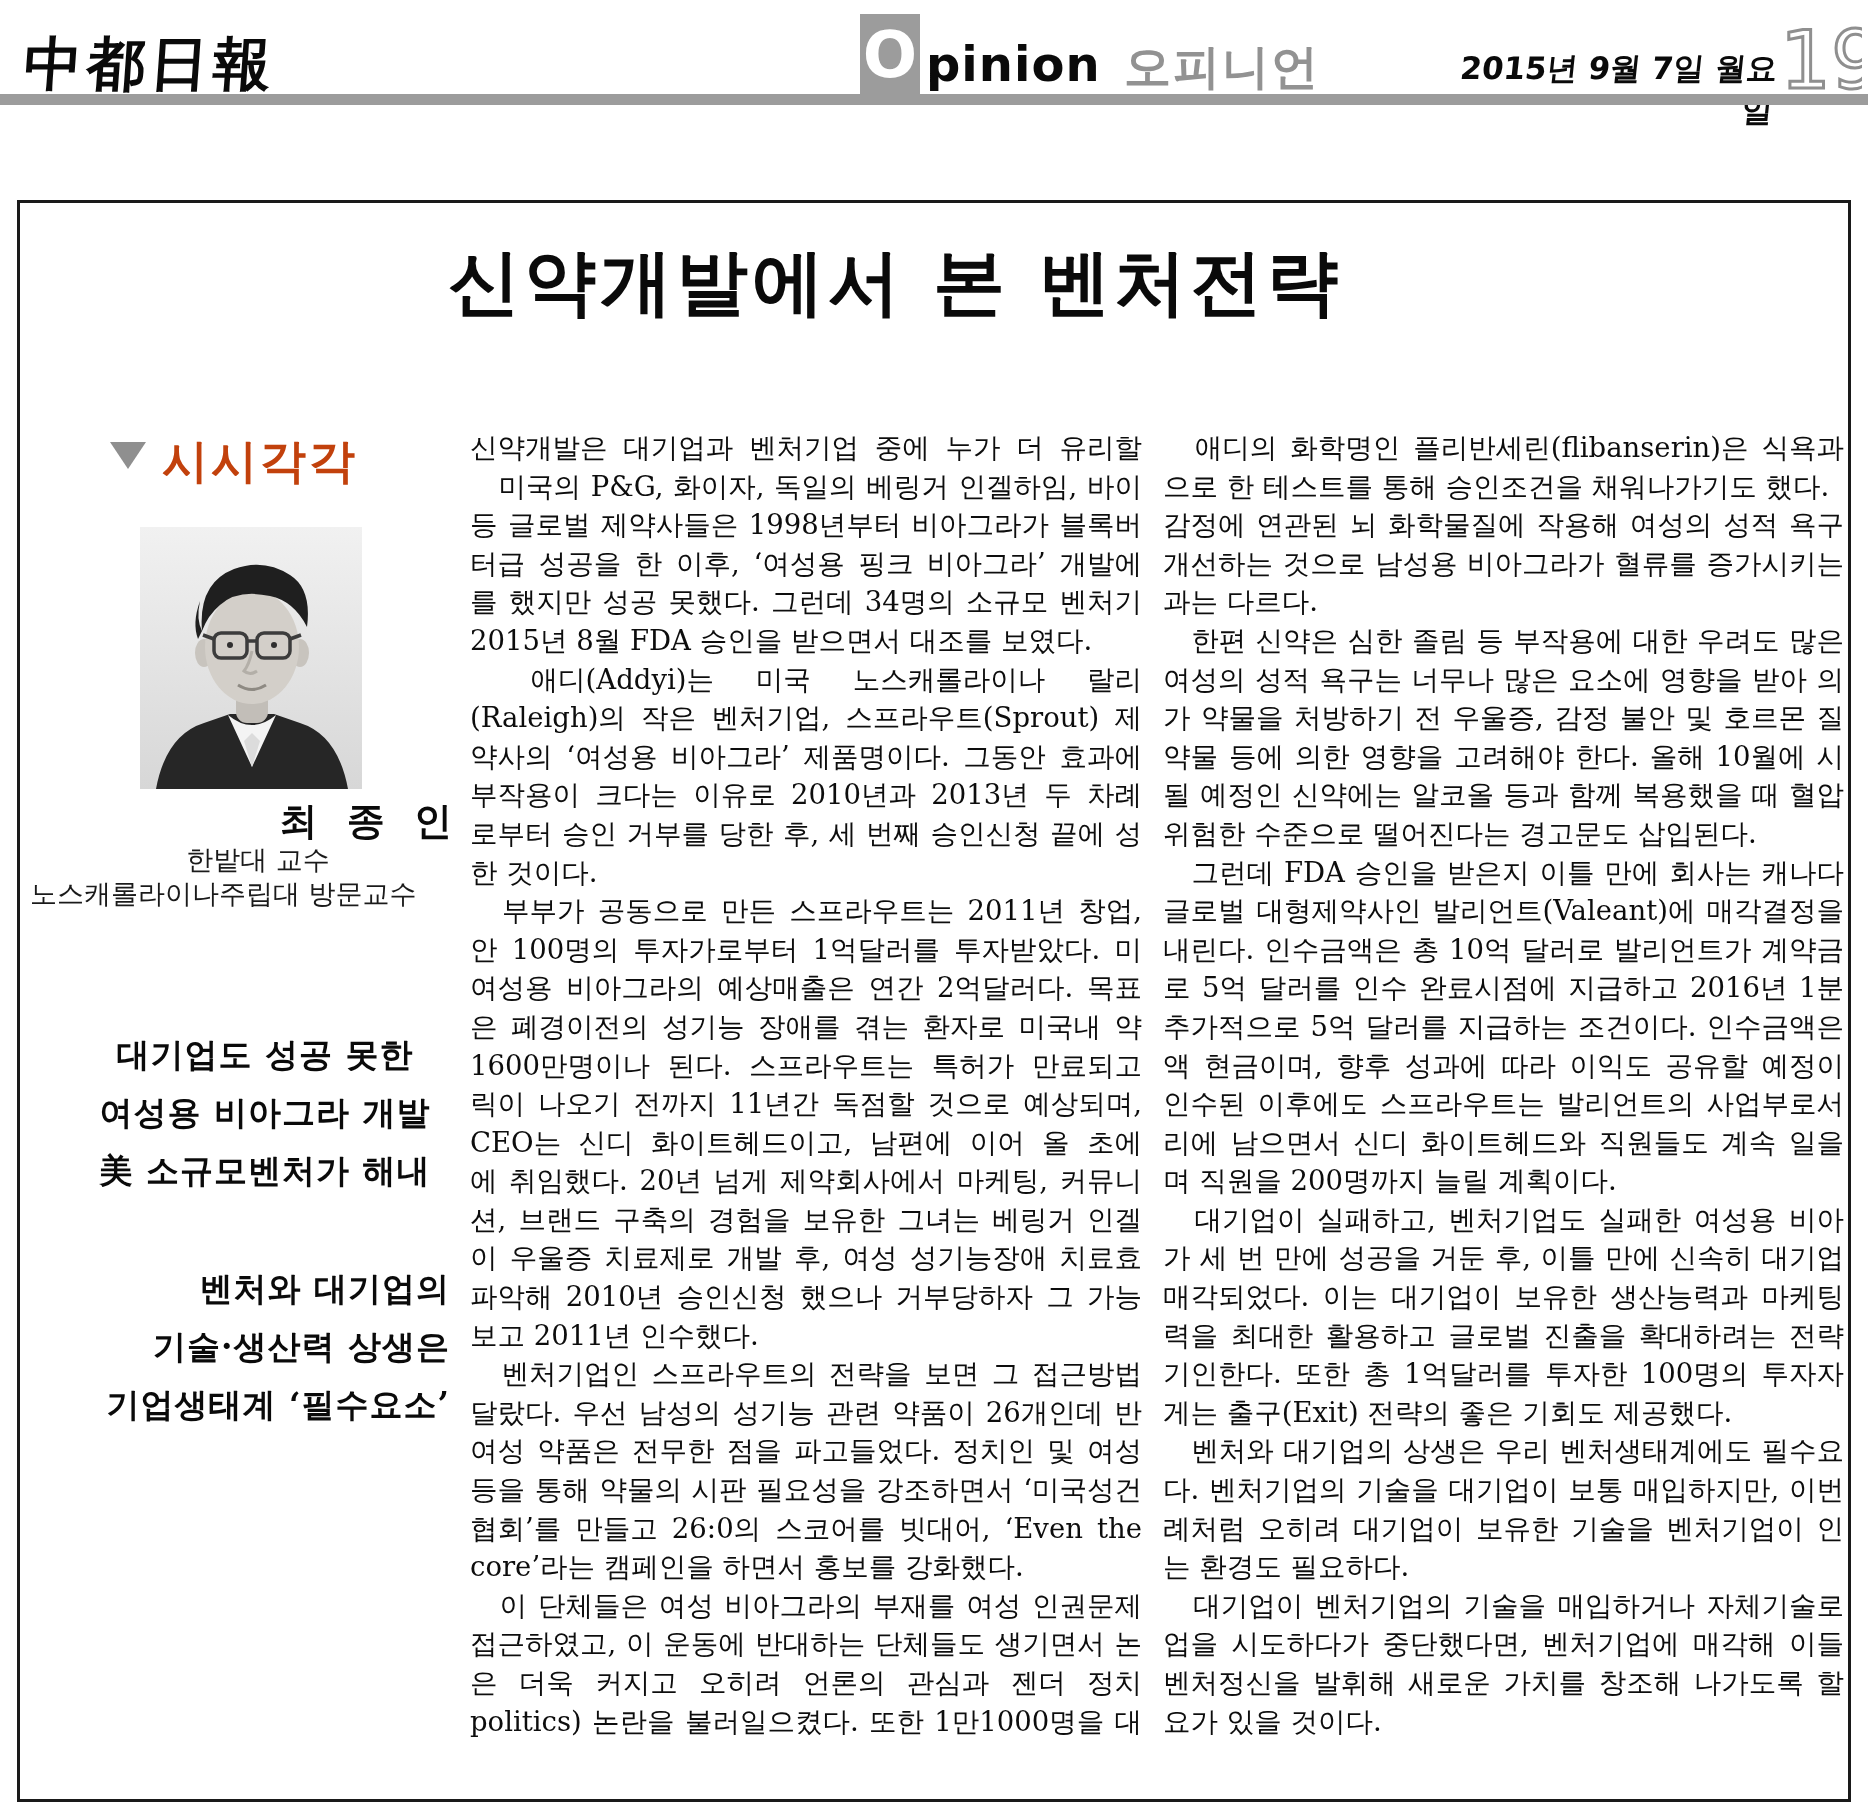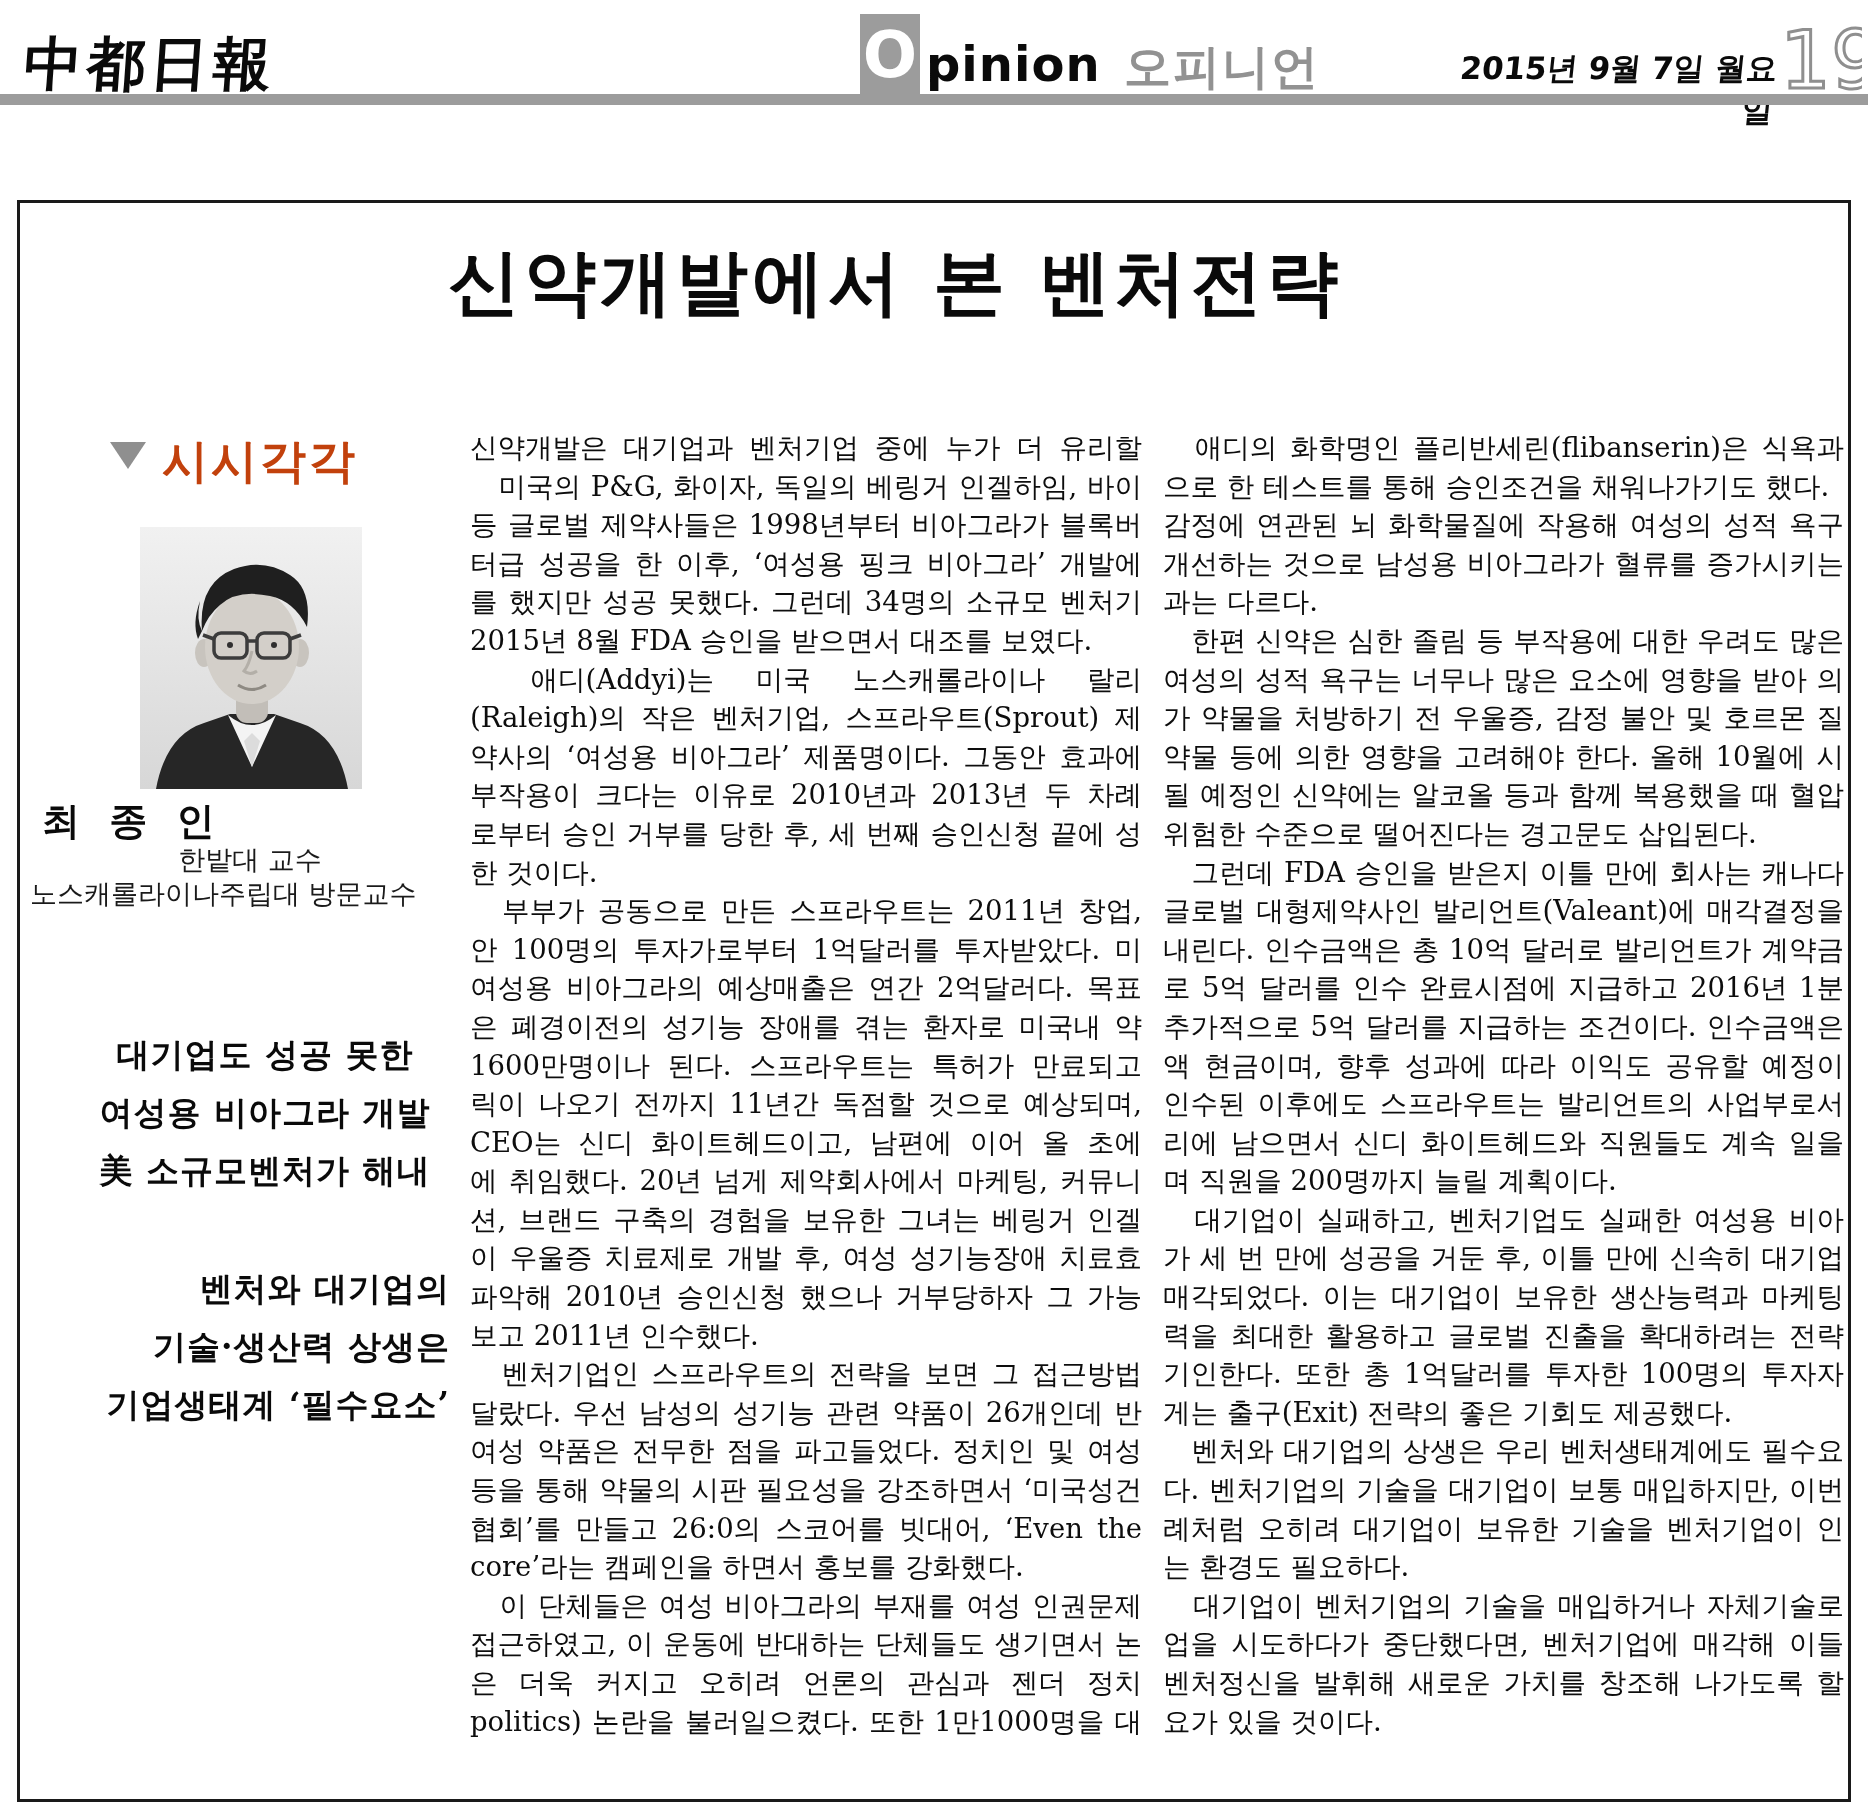--- a/index.html
+++ b/index.html
@@ -29,23 +29,23 @@
   .title{position:absolute;left:448px;top:240px;margin:0;font-size:72px;font-weight:700;
          letter-spacing:4px;color:#0a0a0a;line-height:84px;white-space:nowrap;}
 
   
   .col-label{position:absolute;left:110px;top:438px;display:flex;align-items:flex-start;}
   .tri{width:0;height:0;border-left:18px solid transparent;border-right:18px solid transparent;
        border-top:27px solid #8f8f8f;margin:4px 16px 0 0;}
   .col-label b{font-family:"DejaVu Sans","Liberation Sans",sans-serif;font-size:46px;
                font-weight:900;letter-spacing:3px;color:#c2410c;line-height:1;}
   .photo{position:absolute;left:140px;top:527px;width:222px;height:262px;overflow:hidden;}
-  .author-name{position:absolute;left:42px;top:796px;width:400px;text-align:left;
+  .author-name{position:absolute;left:60px;top:796px;width:400px;text-align:right;
                font-size:38px;font-weight:700;letter-spacing:8px;color:#0a0a0a;}
-  .author-t1{position:absolute;left:50px;top:842px;width:400px;text-align:center;
+  .author-t1{position:absolute;left:58px;top:842px;width:400px;text-align:center;
              font-family:"DejaVu Sans","Liberation Sans",sans-serif;font-size:27px;color:#1a1a1a;}
   .author-t2{position:absolute;left:30px;top:876px;width:440px;text-align:left;
              font-family:"DejaVu Sans","Liberation Sans",sans-serif;font-size:27px;color:#1a1a1a;}
   .quote{position:absolute;left:80px;width:370px;}
   .quote .qline{font-size:33px;font-weight:700;line-height:58px;color:#0a0a0a;
                 letter-spacing:1px;white-space:nowrap;}
   #quote1{top:1026px;text-align:center;}
   #quote2{top:1260px;text-align:right;}
 
   

